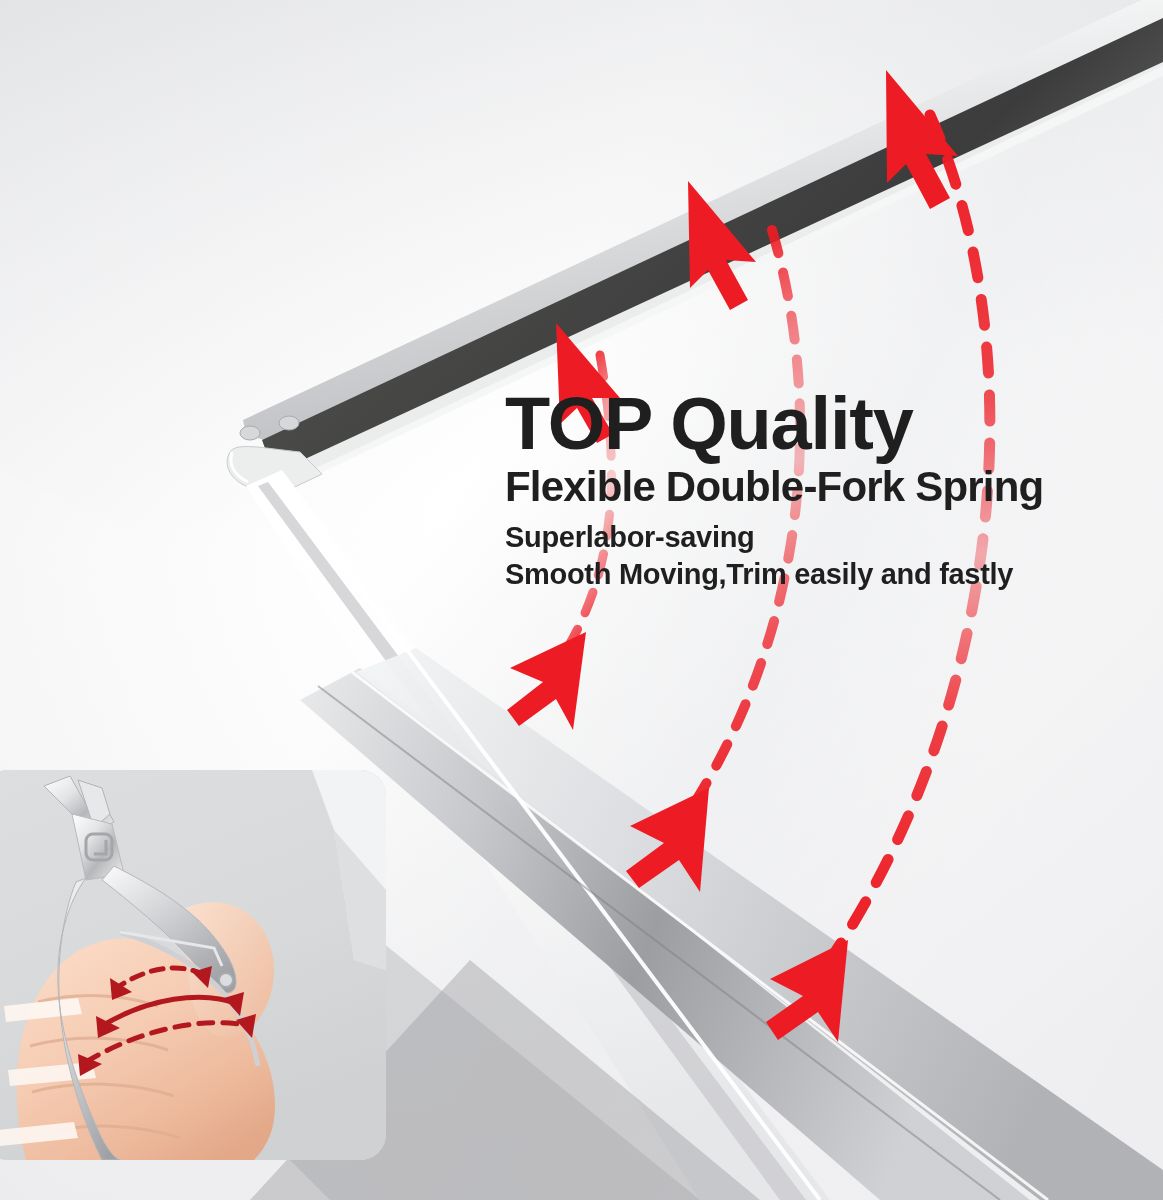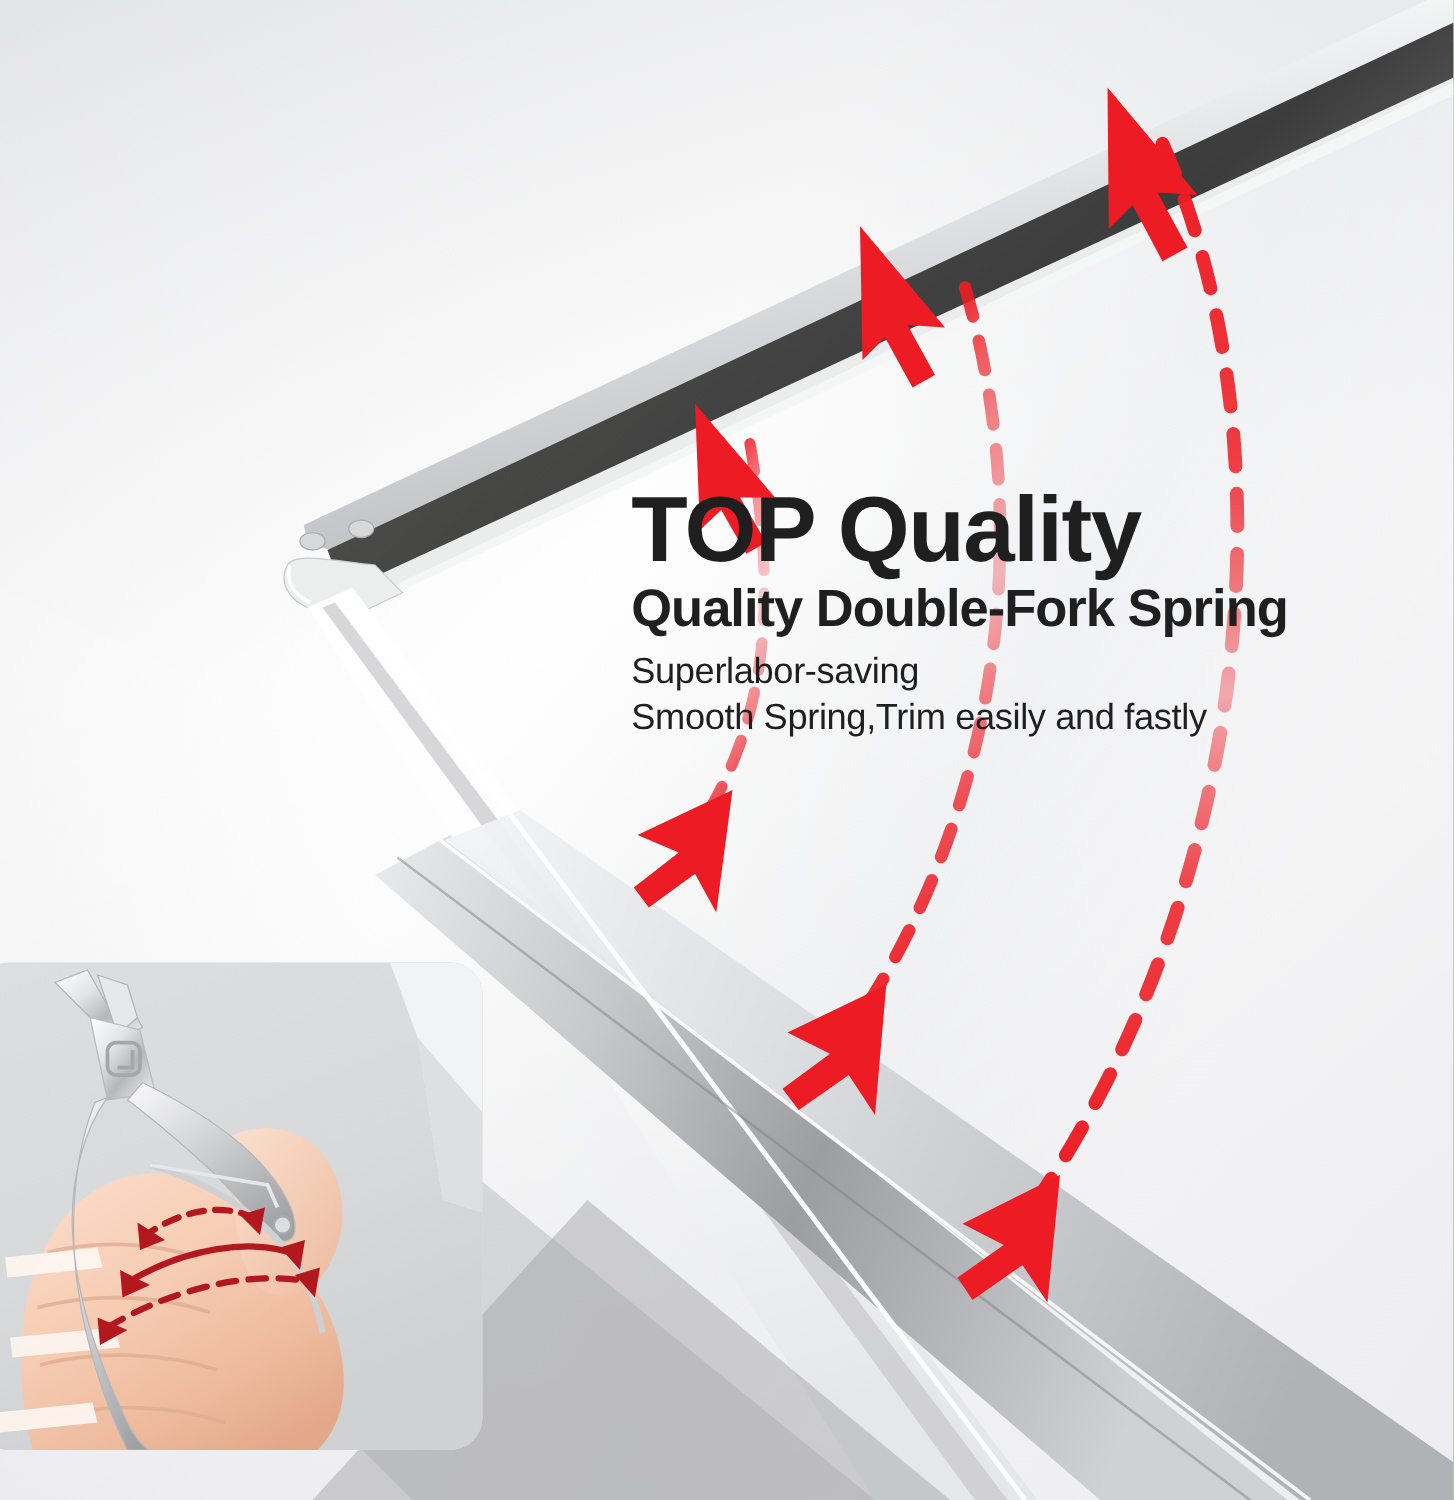--- a/index.html
+++ b/index.html
@@ -73,21 +73,21 @@
     font-size: 42px;
     font-weight: 700;
     line-height: 1.06;
     letter-spacing: -0.8px;
     color: #201f1f;
     margin: 0 0 10px 0;
     white-space: nowrap;
   }
   .bullet {
     font-size: 29px;
-    font-weight: 400;
+    font-weight: 700;
     line-height: 1.28;
     letter-spacing: -0.3px;
     color: #201f1f;
     margin: 0;
     white-space: nowrap;
   }
 
   
   .inset {
     position: absolute;
@@ -218,23 +218,23 @@
 
     <g fill="#ed1c24">
       <path d="M 586 632 L 573 730 L 556 699 L 519 726 L 507 710 L 543 682 L 510 668 Z"></path>
       <path d="M 709 788 L 700 892 L 679 860 L 639 888 L 626 871 L 664 843 L 630 826 Z"></path>
       <path d="M 848 940 L 838 1042 L 818 1012 L 778 1040 L 766 1022 L 803 996 L 770 979 Z"></path>
     </g>
   </svg>
 
   <div class="copy">
     <h1 class="headline">TOP Quality</h1>
-    <h2 class="subhead">Quality Double-Fork Spring</h2>
+    <h2 class="subhead">Flexible Double-Fork Spring</h2>
     <p class="bullet">Superlabor-saving</p>
-    <p class="bullet">Smooth Spring,Trim easily and fastly</p>
+    <p class="bullet">Smooth Moving,Trim easily and fastly</p>
   </div>
 
   <div class="inset">
     <svg class="inset-svg" viewBox="0 0 404 390">
       <defs>
         <linearGradient id="insetBg" x1="0" y1="0" x2="0.4" y2="1">
           <stop offset="0%" stop-color="#dcdedf"></stop>
           <stop offset="60%" stop-color="#d7d9da"></stop>
           <stop offset="100%" stop-color="#cfd1d2"></stop>
         </linearGradient>

